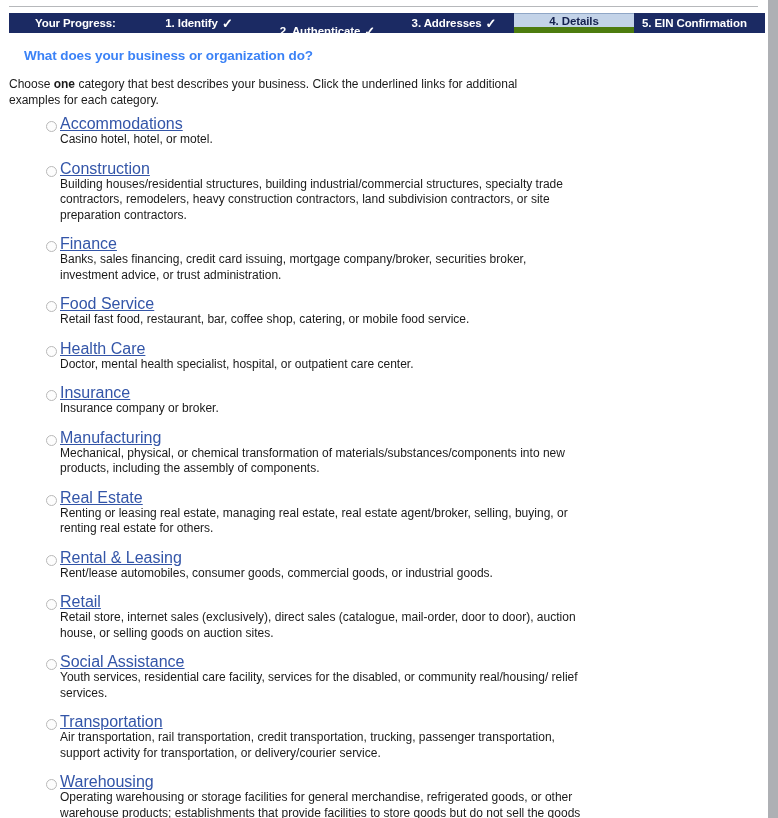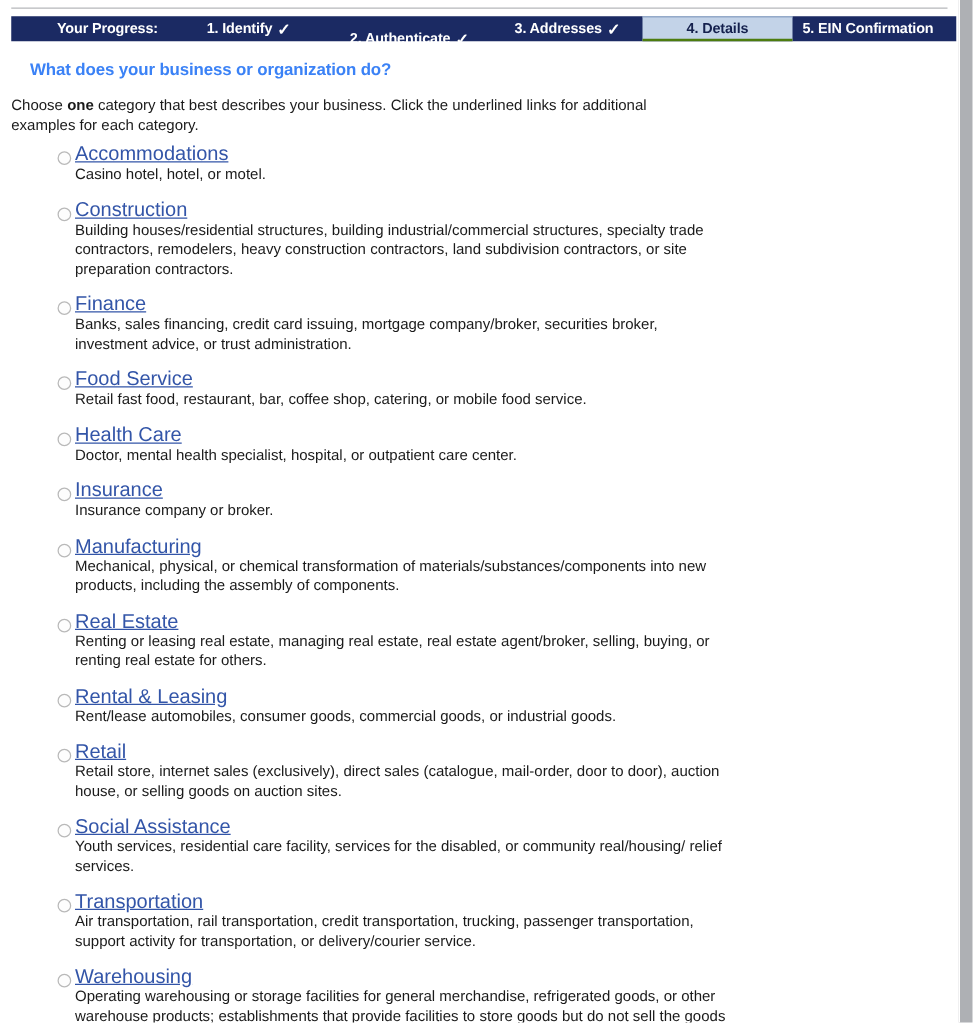--- a/index.html
+++ b/index.html
@@ -67,35 +67,35 @@
     align-items: center;
     justify-content: center;
     font-weight: bold;
     font-size: 11.5px;
     color: #ffffff;
     white-space: nowrap;
     box-sizing: border-box;
     letter-spacing: -0.1px;
   }
   .progress-step.label {
-    justify-content: center;
+    justify-content: flex-start;
     padding-left: 26px;
     width: 128px;
     flex: none;
   }
   .progress-step.s1 { width: 124px; flex: none; }
   .progress-step.s2 { width: 133px; flex: none; margin-top: 16px; }
   .progress-step.s3 { width: 120px; flex: none; }
   .progress-step.current {
     width: 120px;
     flex: none;
     background: #c3d3e8;
     color: #14204d;
     border-top: 1px solid #8fa6c6;
-    border-bottom: 2px solid #4d7c0f;
+    border-bottom: 6px solid #4d7c0f;
   }
   .progress-step.last {
     flex: 1 1 auto;
     padding-left: 8px;
     justify-content: flex-start;
   }
   .check {
     margin-left: 4px;
     font-size: 13px;
     line-height: 1;

